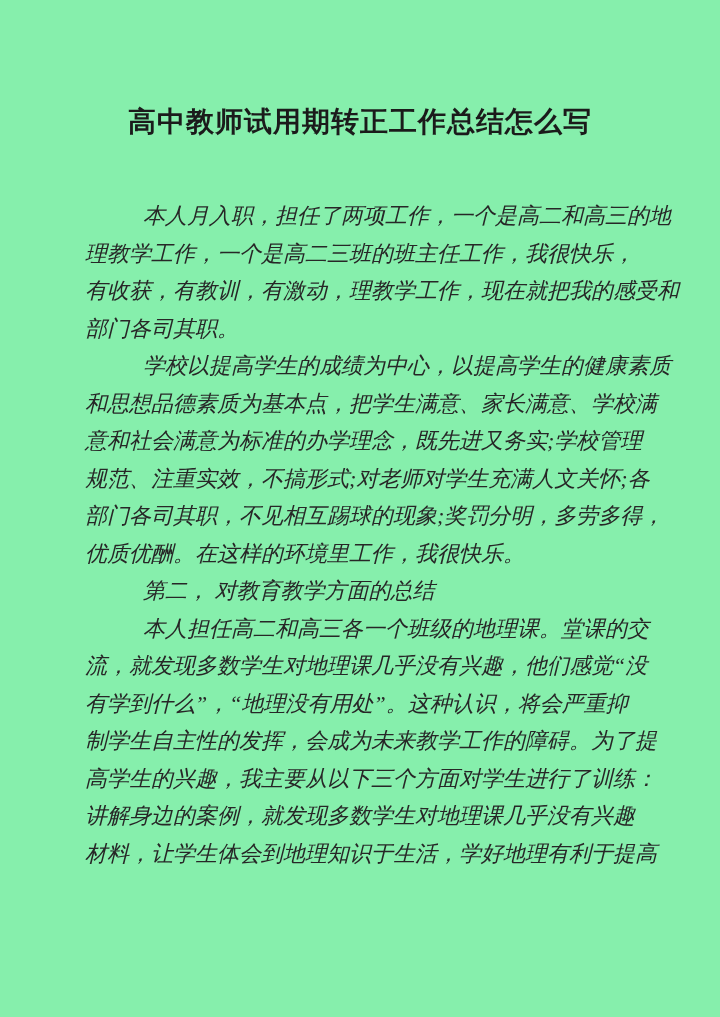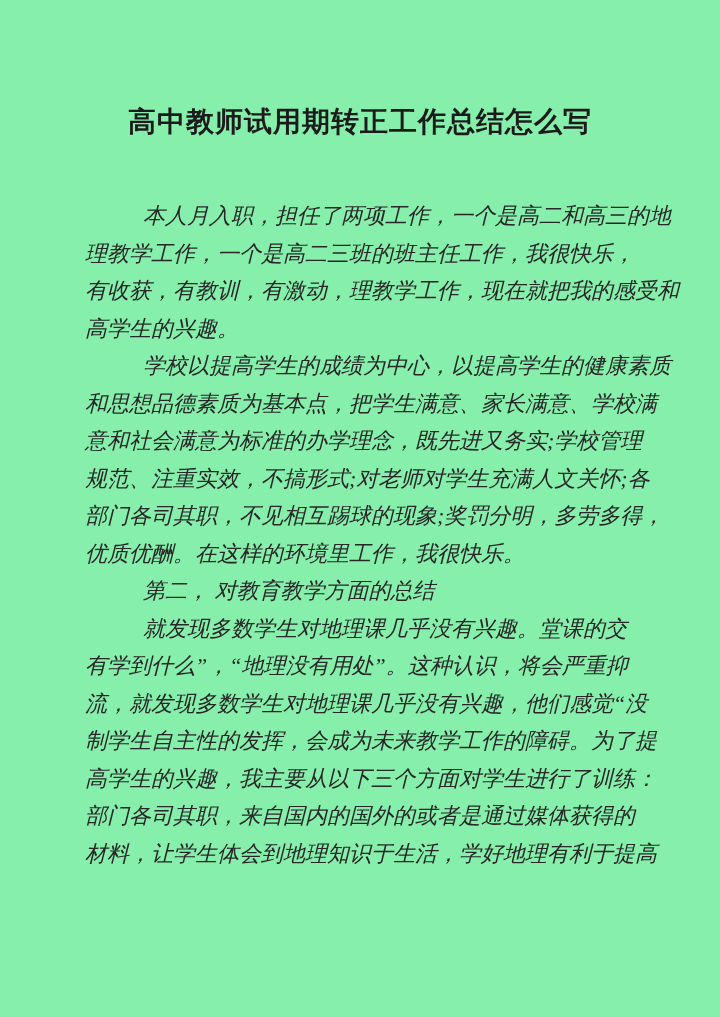--- a/index.html
+++ b/index.html
@@ -49,29 +49,29 @@
 </style>
 </head>
 <body>
 
 <div class="page">
   <div class="doc-title">高中教师试用期转正工作总结怎么写</div>
   <div class="body-text">
       <div class="line indent">本人月入职，担任了两项工作，一个是高二和高三的地</div>
       <div class="line">理教学工作，一个是高二三班的班主任工作，我很快乐，</div>
       <div class="line">有收获，有教训，有激动，理教学工作，现在就把我的感受和</div>
-      <div class="line">高学生的兴趣。</div>
+      <div class="line">部门各司其职。</div>
       <div class="line indent">学校以提高学生的成绩为中心，以提高学生的健康素质</div>
       <div class="line">和思想品德素质为基本点，把学生满意、家长满意、学校满</div>
       <div class="line">意和社会满意为标准的办学理念，既先进又务实;学校管理</div>
       <div class="line">规范、注重实效，不搞形式;对老师对学生充满人文关怀;各</div>
       <div class="line">部门各司其职，不见相互踢球的现象;奖罚分明，多劳多得，</div>
       <div class="line">优质优酬。在这样的环境里工作，我很快乐。</div>
       <div class="line indent">第二， 对教育教学方面的总结</div>
-      <div class="line indent">就发现多数学生对地理课几乎没有兴趣。堂课的交</div>
+      <div class="line indent">本人担任高二和高三各一个班级的地理课。堂课的交</div>
+      <div class="line">流，就发现多数学生对地理课几乎没有兴趣，他们感觉“没</div>
       <div class="line">有学到什么”，“地理没有用处”。这种认识，将会严重抑</div>
-      <div class="line">流，就发现多数学生对地理课几乎没有兴趣，他们感觉“没</div>
       <div class="line">制学生自主性的发挥，会成为未来教学工作的障碍。为了提</div>
       <div class="line">高学生的兴趣，我主要从以下三个方面对学生进行了训练：</div>
-      <div class="line">部门各司其职，来自国内的国外的或者是通过媒体获得的</div>
+      <div class="line">讲解身边的案例，就发现多数学生对地理课几乎没有兴趣</div>
       <div class="line">材料，让学生体会到地理知识于生活，学好地理有利于提高</div>
     </div>
 </div>
 
 </body></html>

